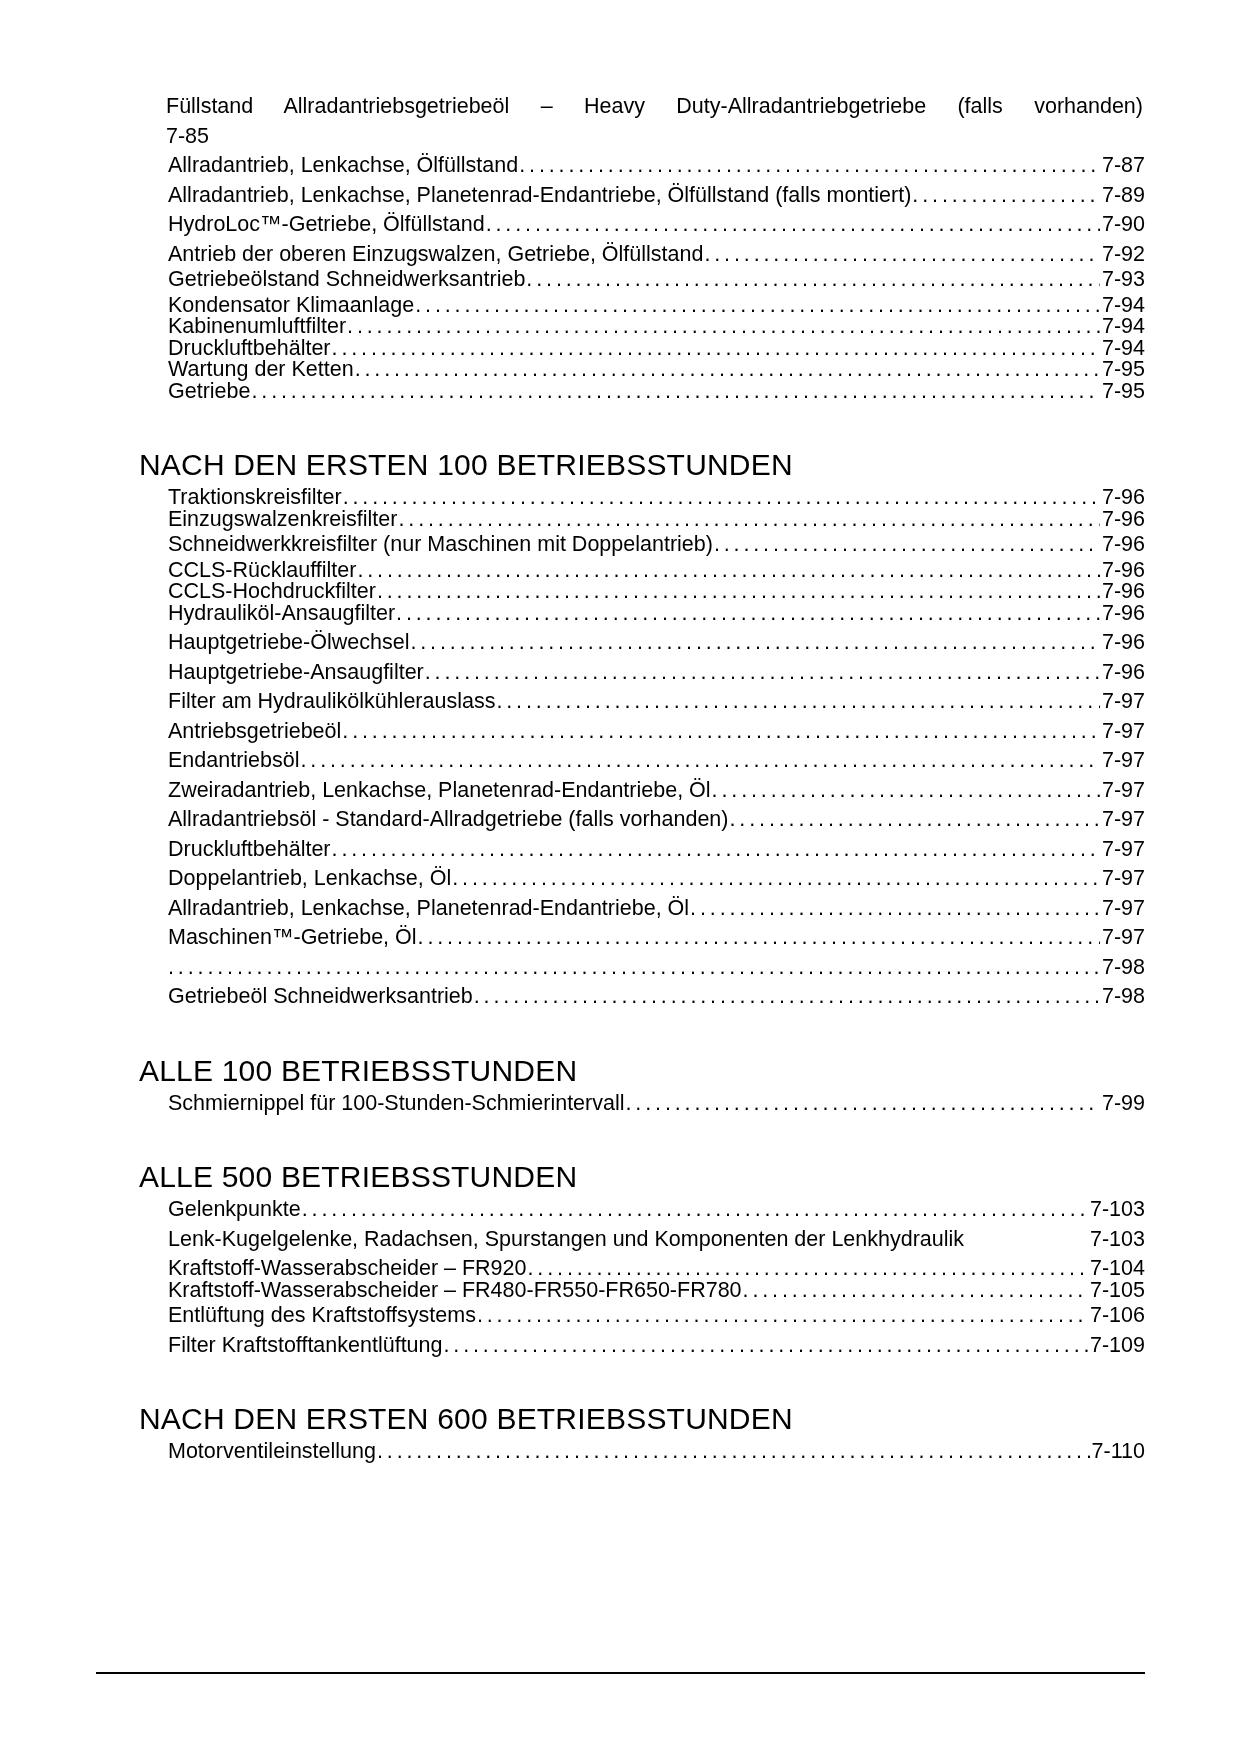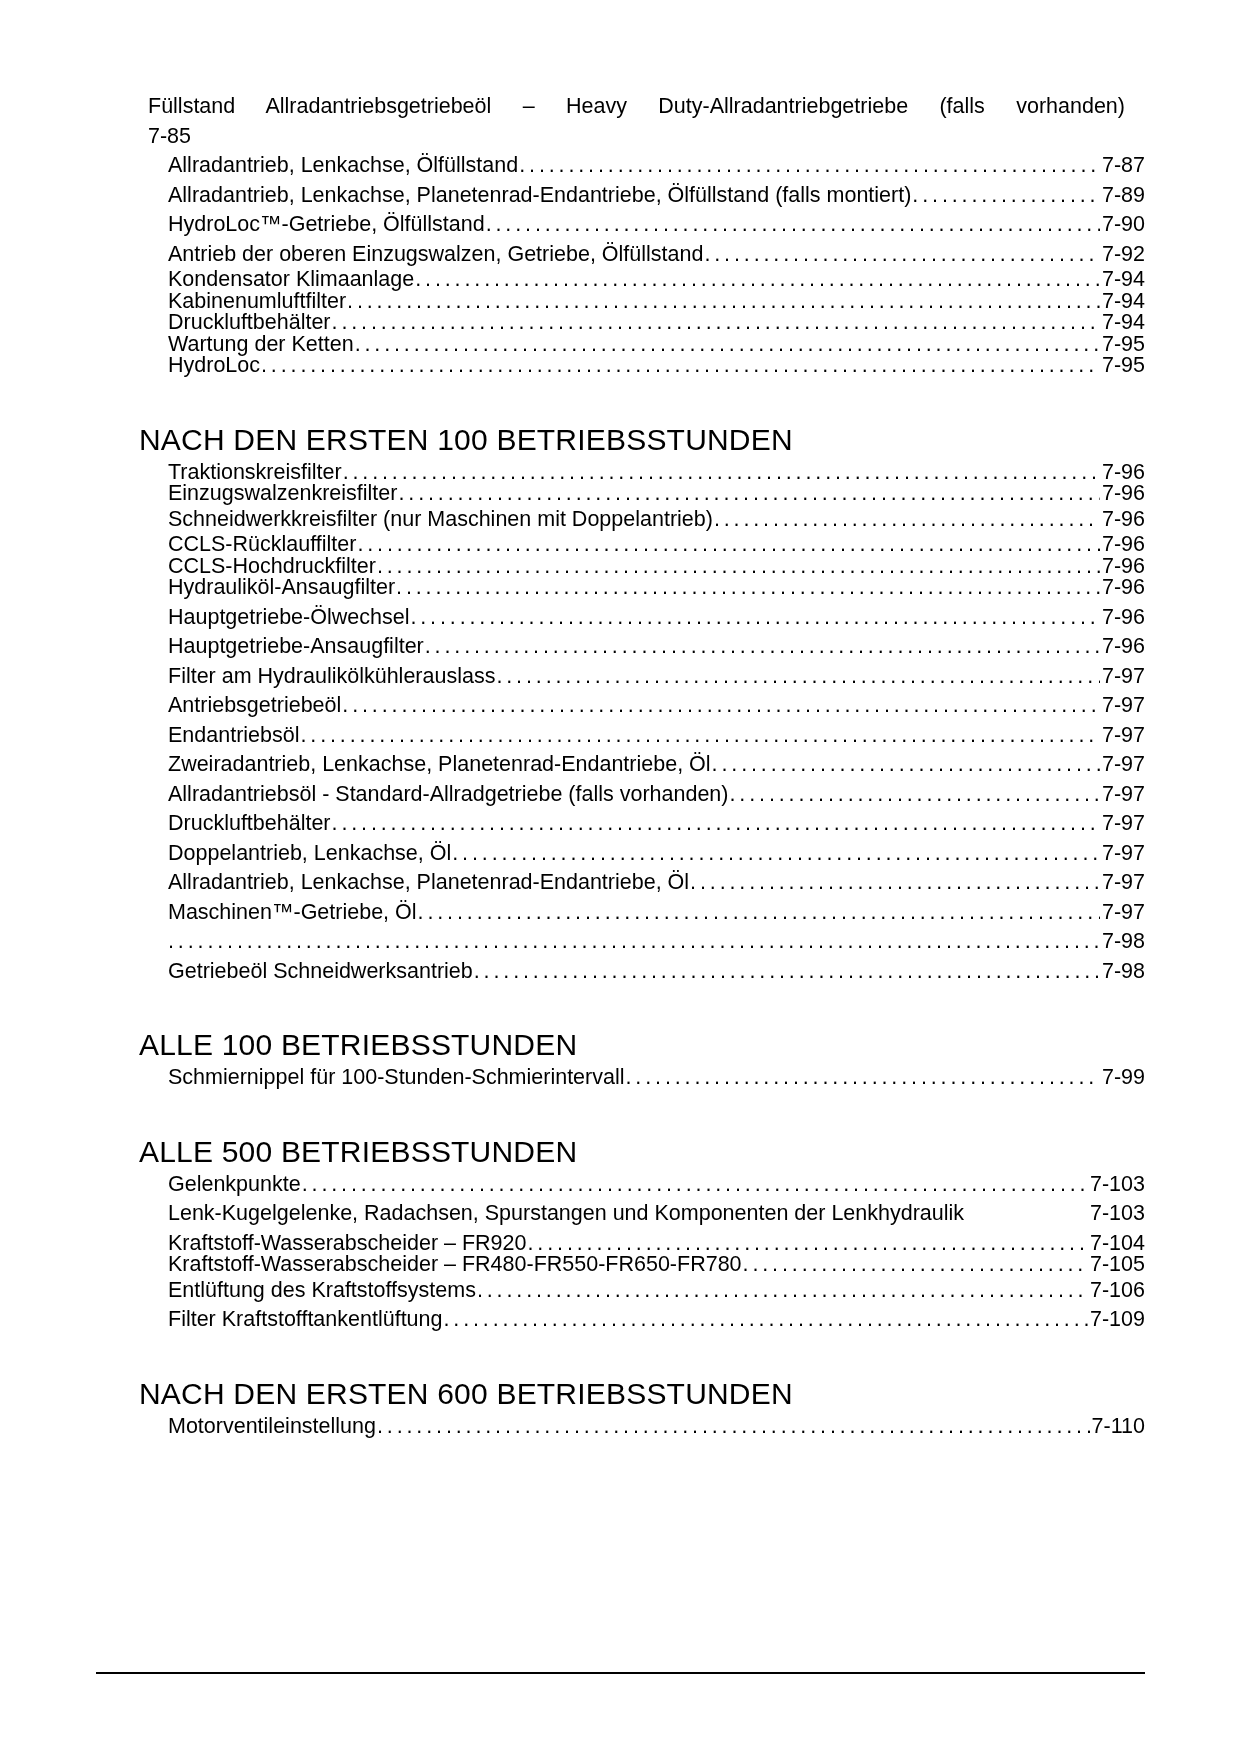--- a/index.html
+++ b/index.html
@@ -84,21 +84,21 @@
 
   
   .sp-0 { margin-top: 0px; }
   .sp-1 { margin-top: 4px; }
   .sp-2 { margin-top: 8px; justify-content: space-between; }
 
   
   .entry-wrap {
     font-size: 21.5px;
     line-height: 1.0;
-    margin-left: 18px;
+    margin-left: 36px;
   }
   .entry-wrap .line1 {
     display: block;
     text-align: justify;
     text-align-last: justify;
     white-space: normal;
     width: 977px;
   }
   .entry-wrap .line2 {
     display: flex;
@@ -143,41 +143,46 @@
           <span class="label">HydroLoc™-Getriebe, Ölfüllstand</span>
           <span class="leader"></span>
           <span class="pageno">7-90</span>
         </div>
         <div class="entry sp-2">
           <span class="label">Antrieb der oberen Einzugswalzen, Getriebe, Ölfüllstand</span>
           <span class="leader"></span>
           <span class="pageno">7-92</span>
         </div>
         <div class="entry sp-1">
+          <span class="label">Getriebeölstand Schneidwerksantrieb</span>
+          <span class="leader"></span>
+          <span class="pageno">7-93</span>
+        </div>
+        <div class="entry sp-1">
           <span class="label">Kondensator Klimaanlage</span>
           <span class="leader"></span>
           <span class="pageno">7-94</span>
         </div>
         <div class="entry sp-0">
           <span class="label">Kabinenumluftfilter</span>
           <span class="leader"></span>
           <span class="pageno">7-94</span>
         </div>
         <div class="entry sp-0">
           <span class="label">Druckluftbehälter</span>
           <span class="leader"></span>
           <span class="pageno">7-94</span>
         </div>
         <div class="entry sp-0">
           <span class="label">Wartung der Ketten</span>
           <span class="leader"></span>
           <span class="pageno">7-95</span>
         </div>
         <div class="entry sp-0">
-          <span class="label">HydroLoc</span>
+          <span class="label">Getriebe</span>
           <span class="leader"></span>
           <span class="pageno">7-95</span>
         </div>
       </div>
       <div class="section-heading sec-gap-before sec-gap-after">NACH DEN ERSTEN 100 BETRIEBSSTUNDEN</div>
       <div class="entries">
         <div class="entry sp-0">
           <span class="label">Traktionskreisfilter</span>
           <span class="leader"></span>
           <span class="pageno">7-96</span>

